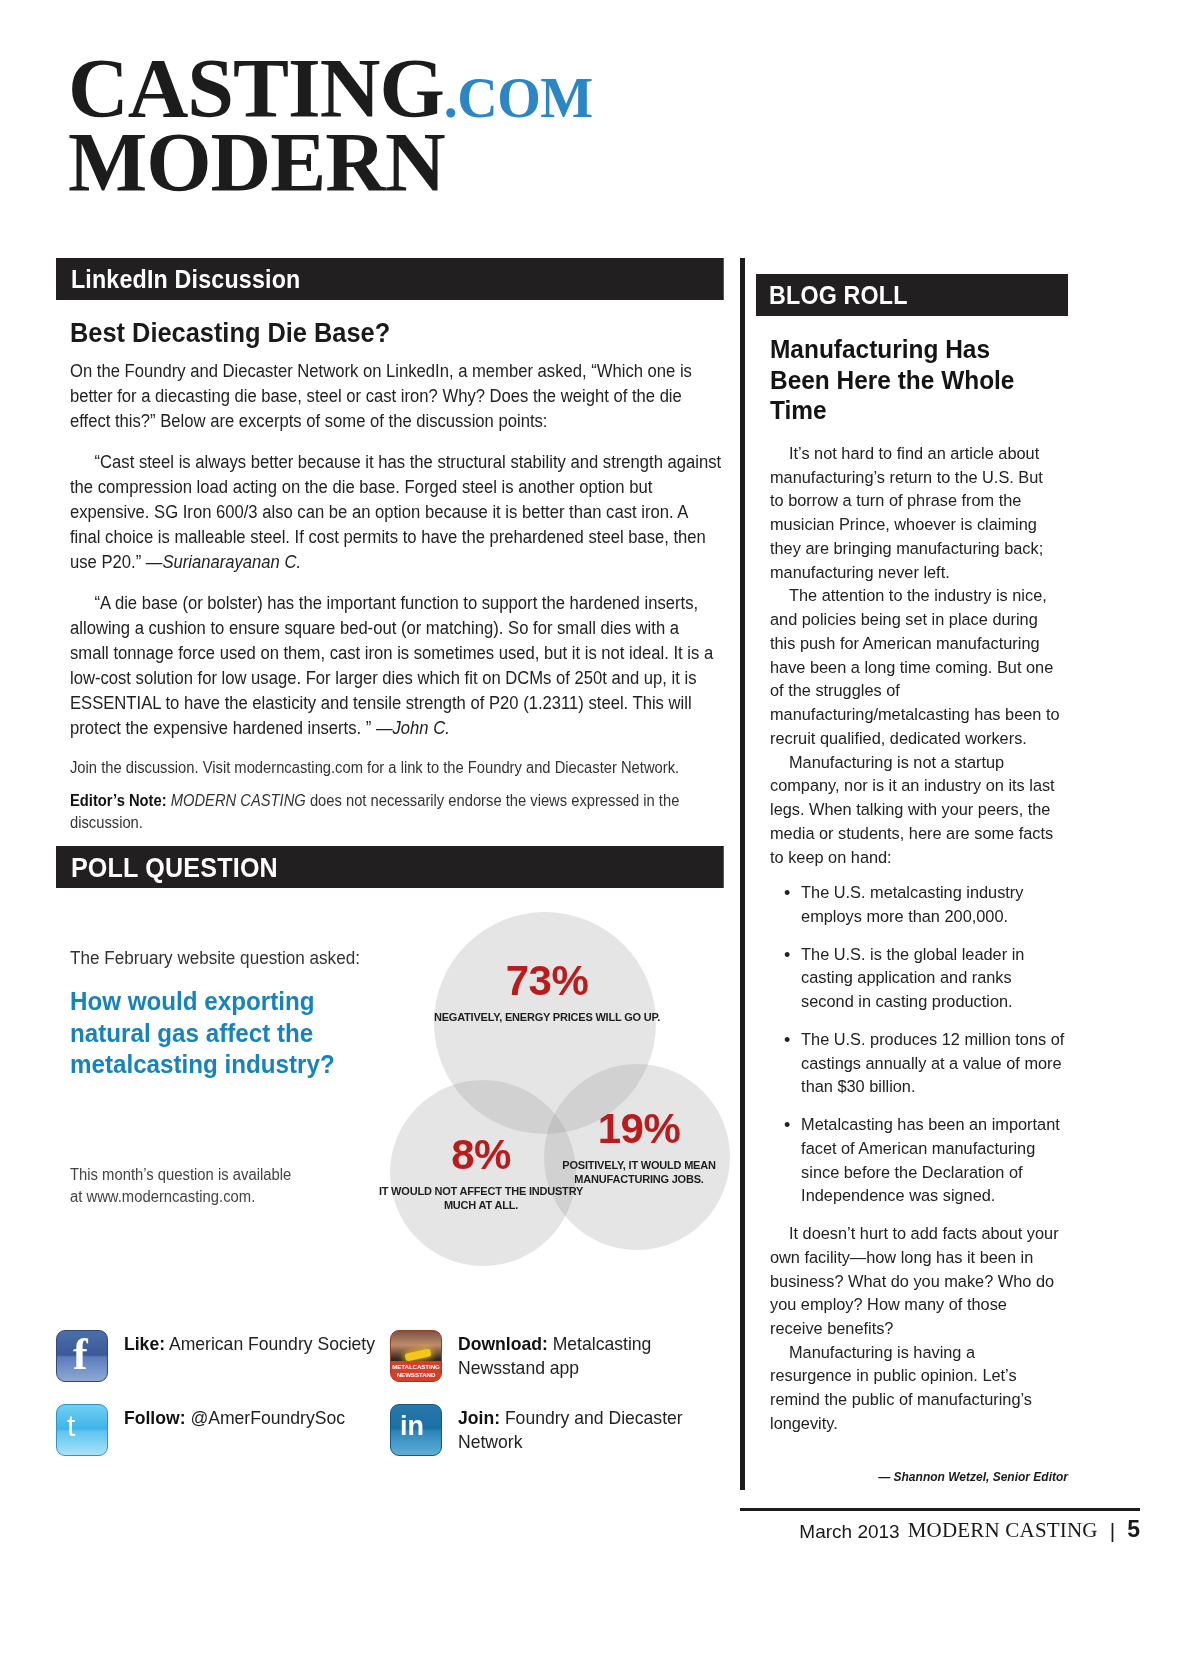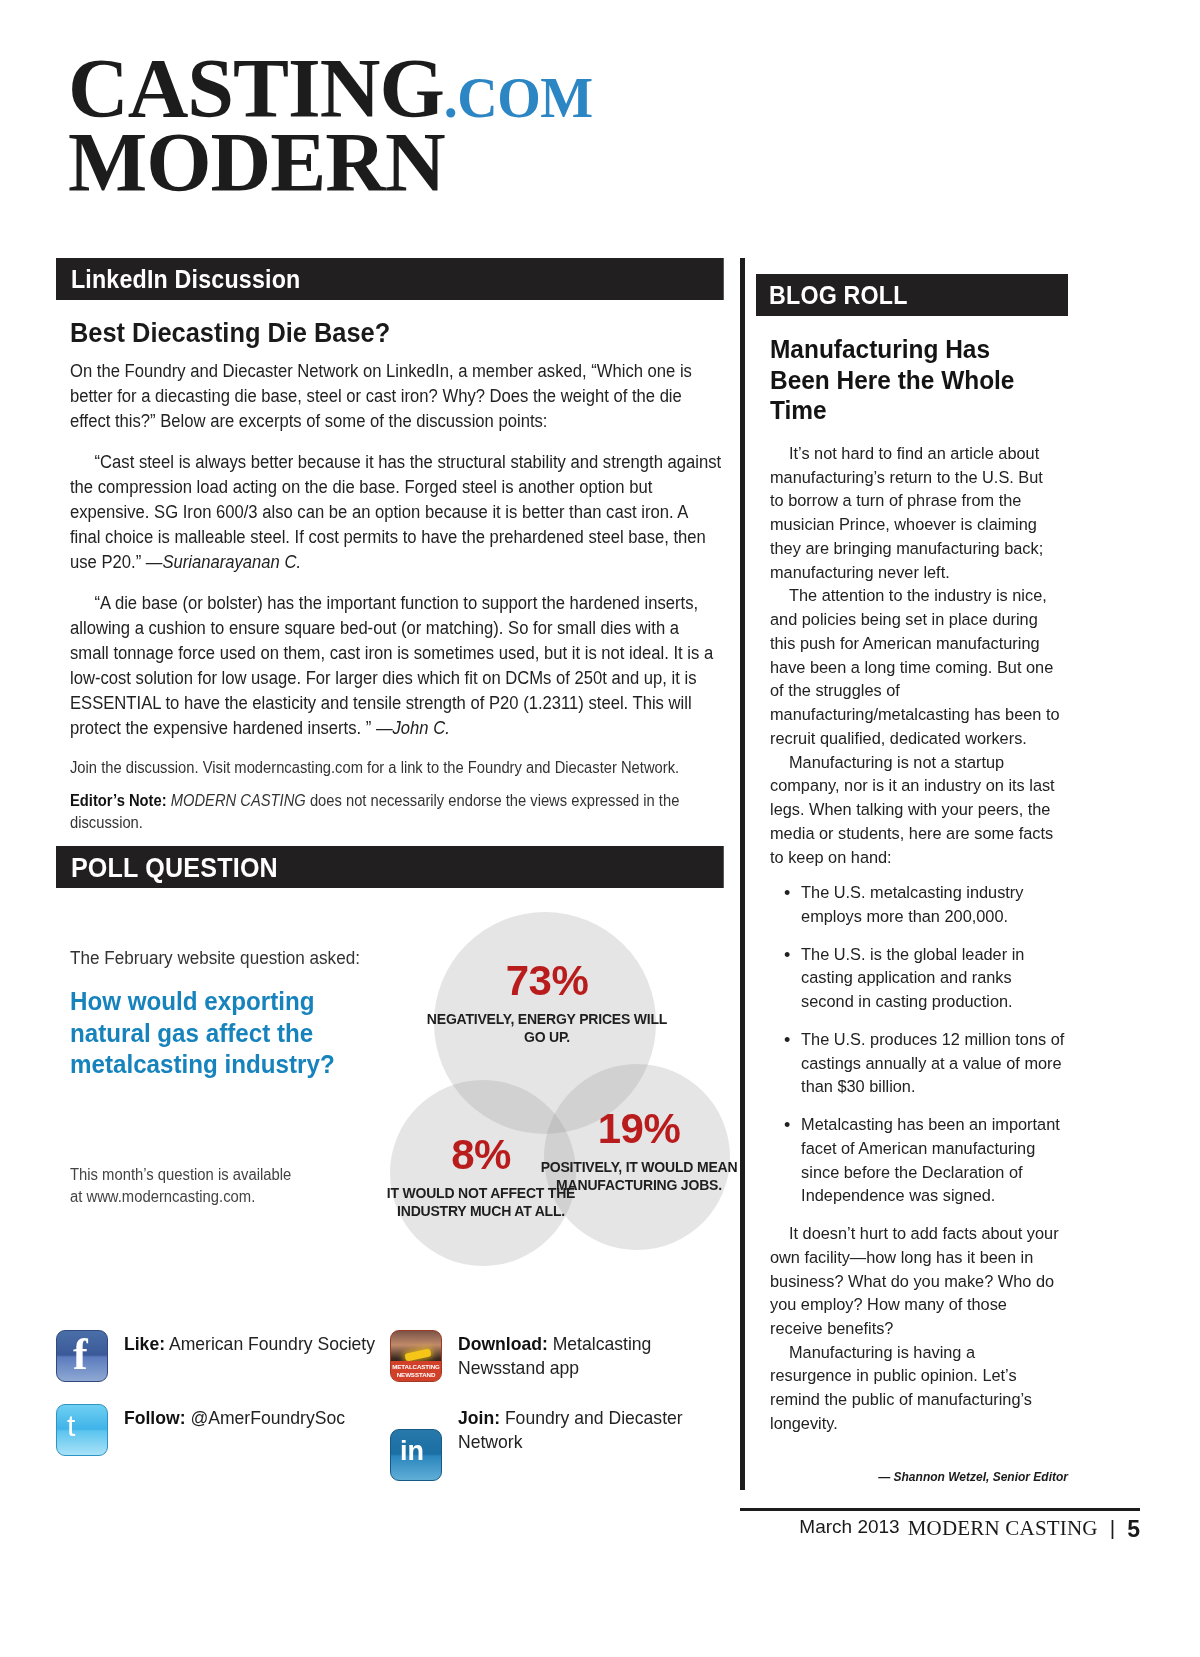--- a/index.html
+++ b/index.html
@@ -207,21 +207,21 @@
     font-weight: bold;
     font-size: 42px;
     color: #b91c1c;
     line-height: 1;
     margin-bottom: 8px;
     letter-spacing: -0.5px;
   }
   .venn-text {
     font-family: "Liberation Sans", sans-serif;
     font-weight: bold;
-    font-size: 14px;
+    font-size: 11px;
     line-height: 1.3;
     color: #1e1e1e;
     letter-spacing: -0.2px;
   }
   .l-top   { left: 56px;  top: 48px;  width: 250px; }
   .l-left  { left: -4px;  top: 222px; width: 238px; }
   .l-right { left: 148px; top: 196px; width: 250px; }
 
   
   .connect-body { margin-top: 16px; position: relative; }
@@ -263,21 +263,20 @@
   .icon-tw .t {
     position: absolute;
     left: 10px; top: 6px;
     color: #fff;
     font-size: 30px;
     line-height: 1;
   }
   .icon-li {
     background: linear-gradient(#2878ab, #1a6fa3 48%, #2b86bd 52%, #60aed6);
     border: 1px solid #145a85;
-    margin-top: 25px;
   }
   .icon-li .in {
     position: absolute;
     left: 9px; top: 8px;
     color: #fff;
     font-family: "Liberation Sans", sans-serif;
     font-weight: bold;
     font-size: 27px;
     line-height: 1;
   }
@@ -382,21 +381,21 @@
     top: 1508px;
     width: 400px;
     height: 3px;
     background: #1c1c1c;
   }
   .footer {
     position: absolute;
     right: 60px;
     top: 1516px;
     display: flex;
-    align-items: flex-start;
+    align-items: flex-end;
     font-family: "Liberation Sans Narrow", "Liberation Sans", sans-serif;
   }
   .footer-date {
     font-size: 19px;
     color: #1a1a1a;
     margin-right: 8px;
   }
   .footer-title {
     font-family: "Liberation Serif", serif;
     font-size: 21px;

